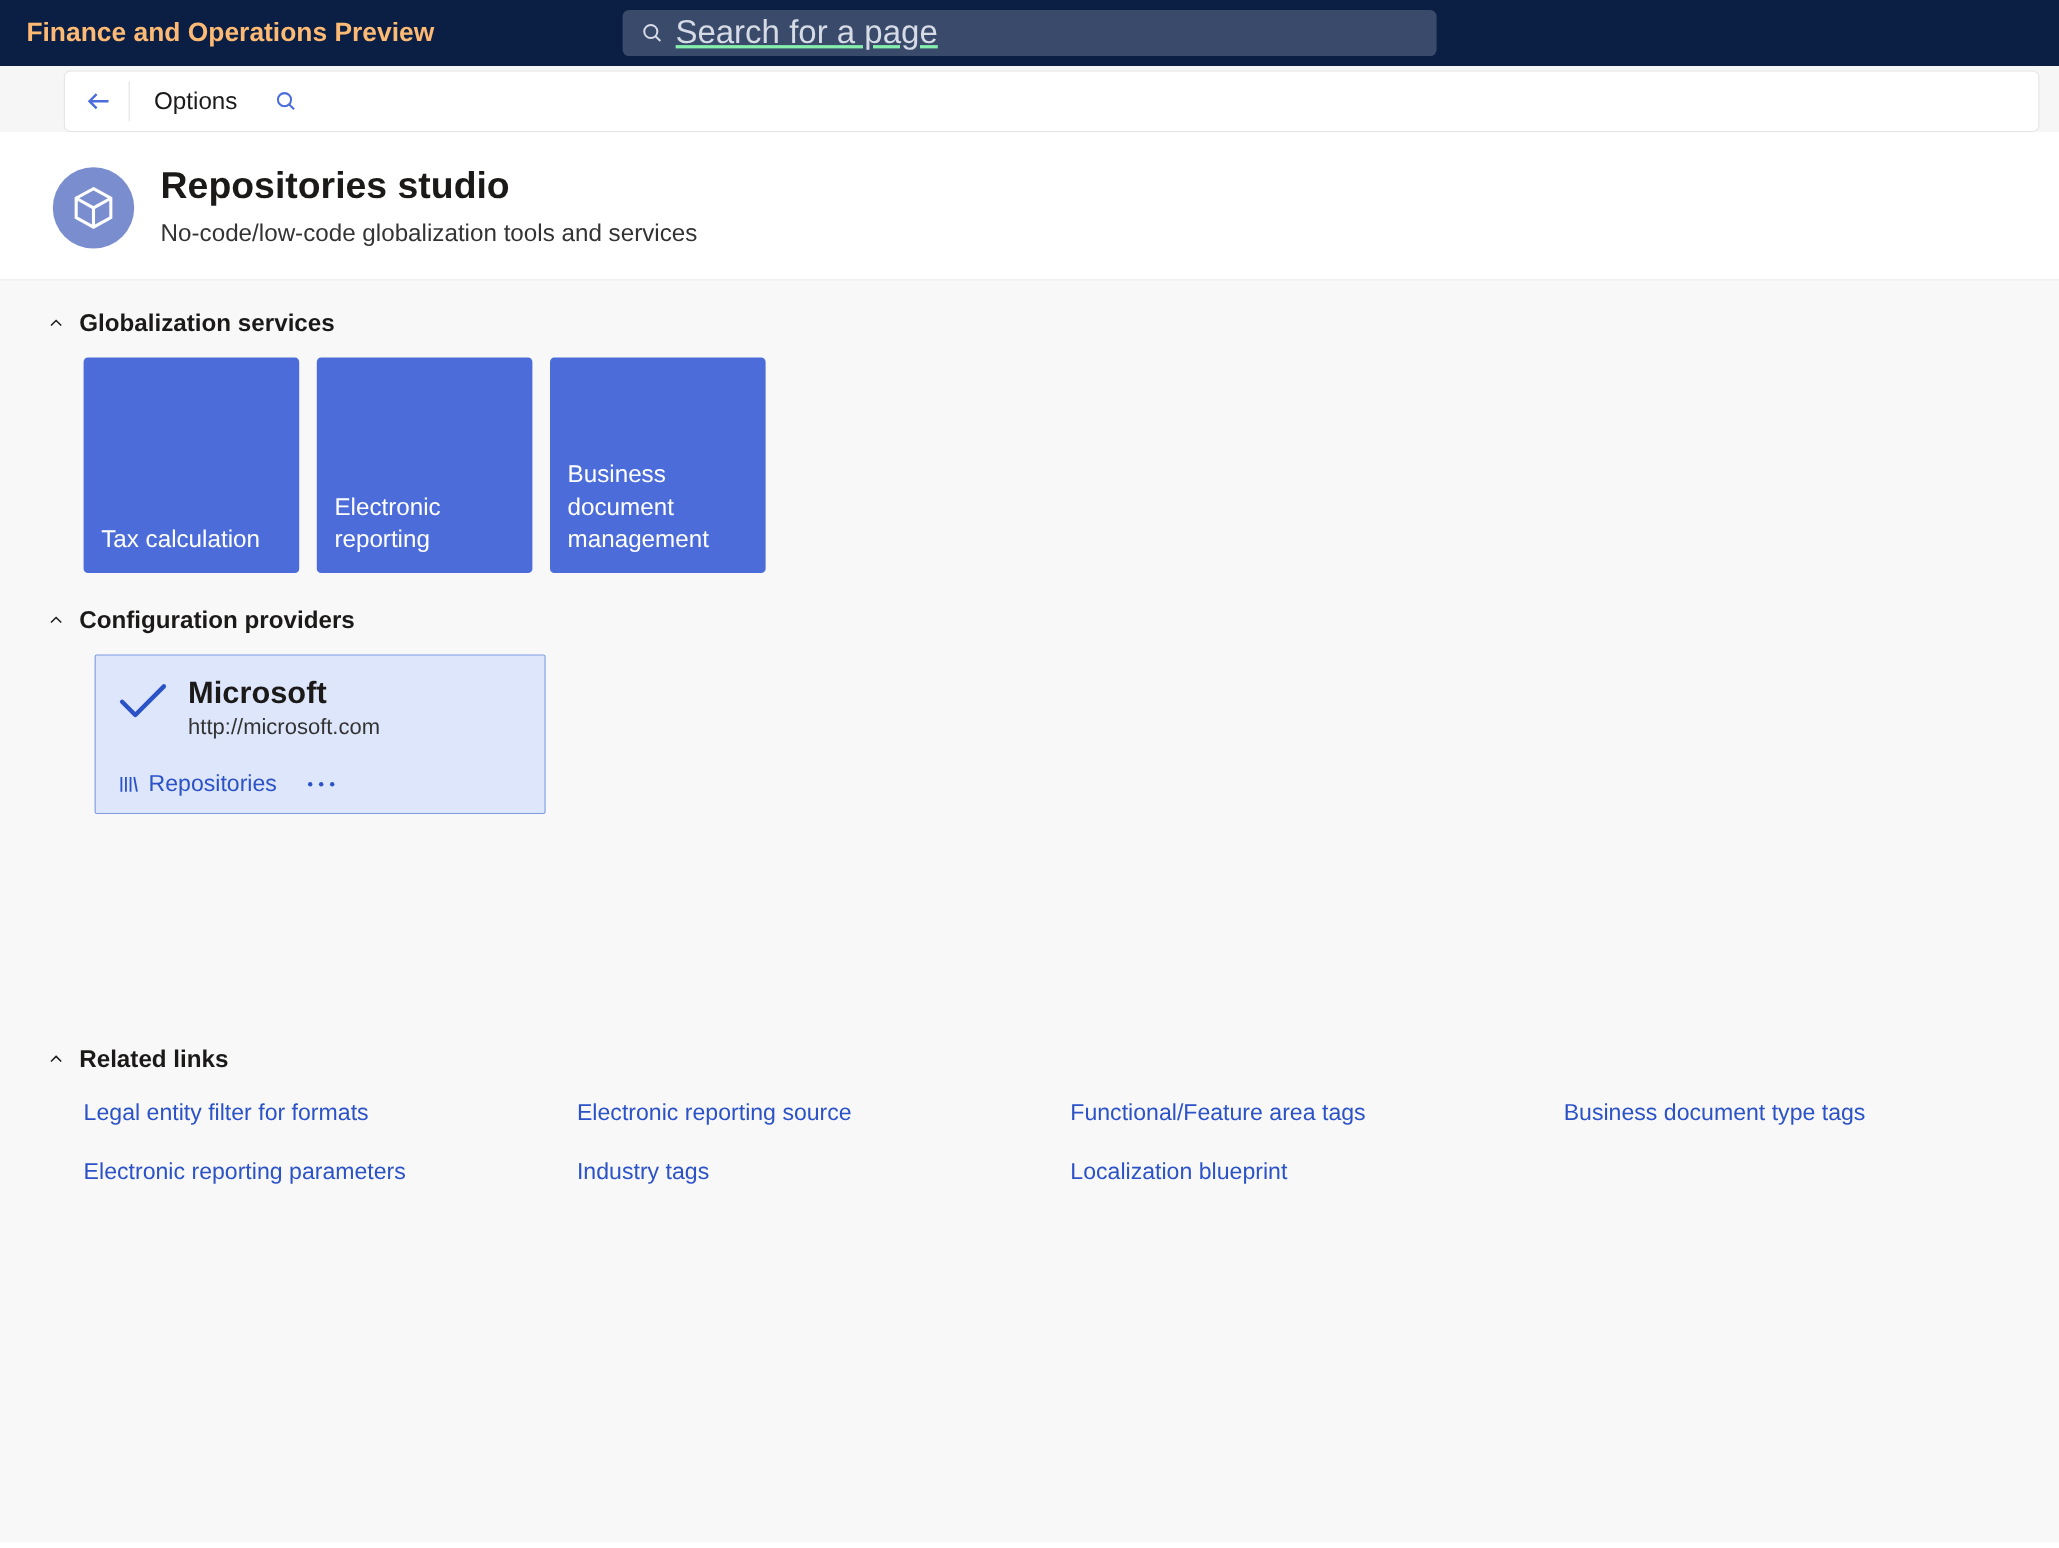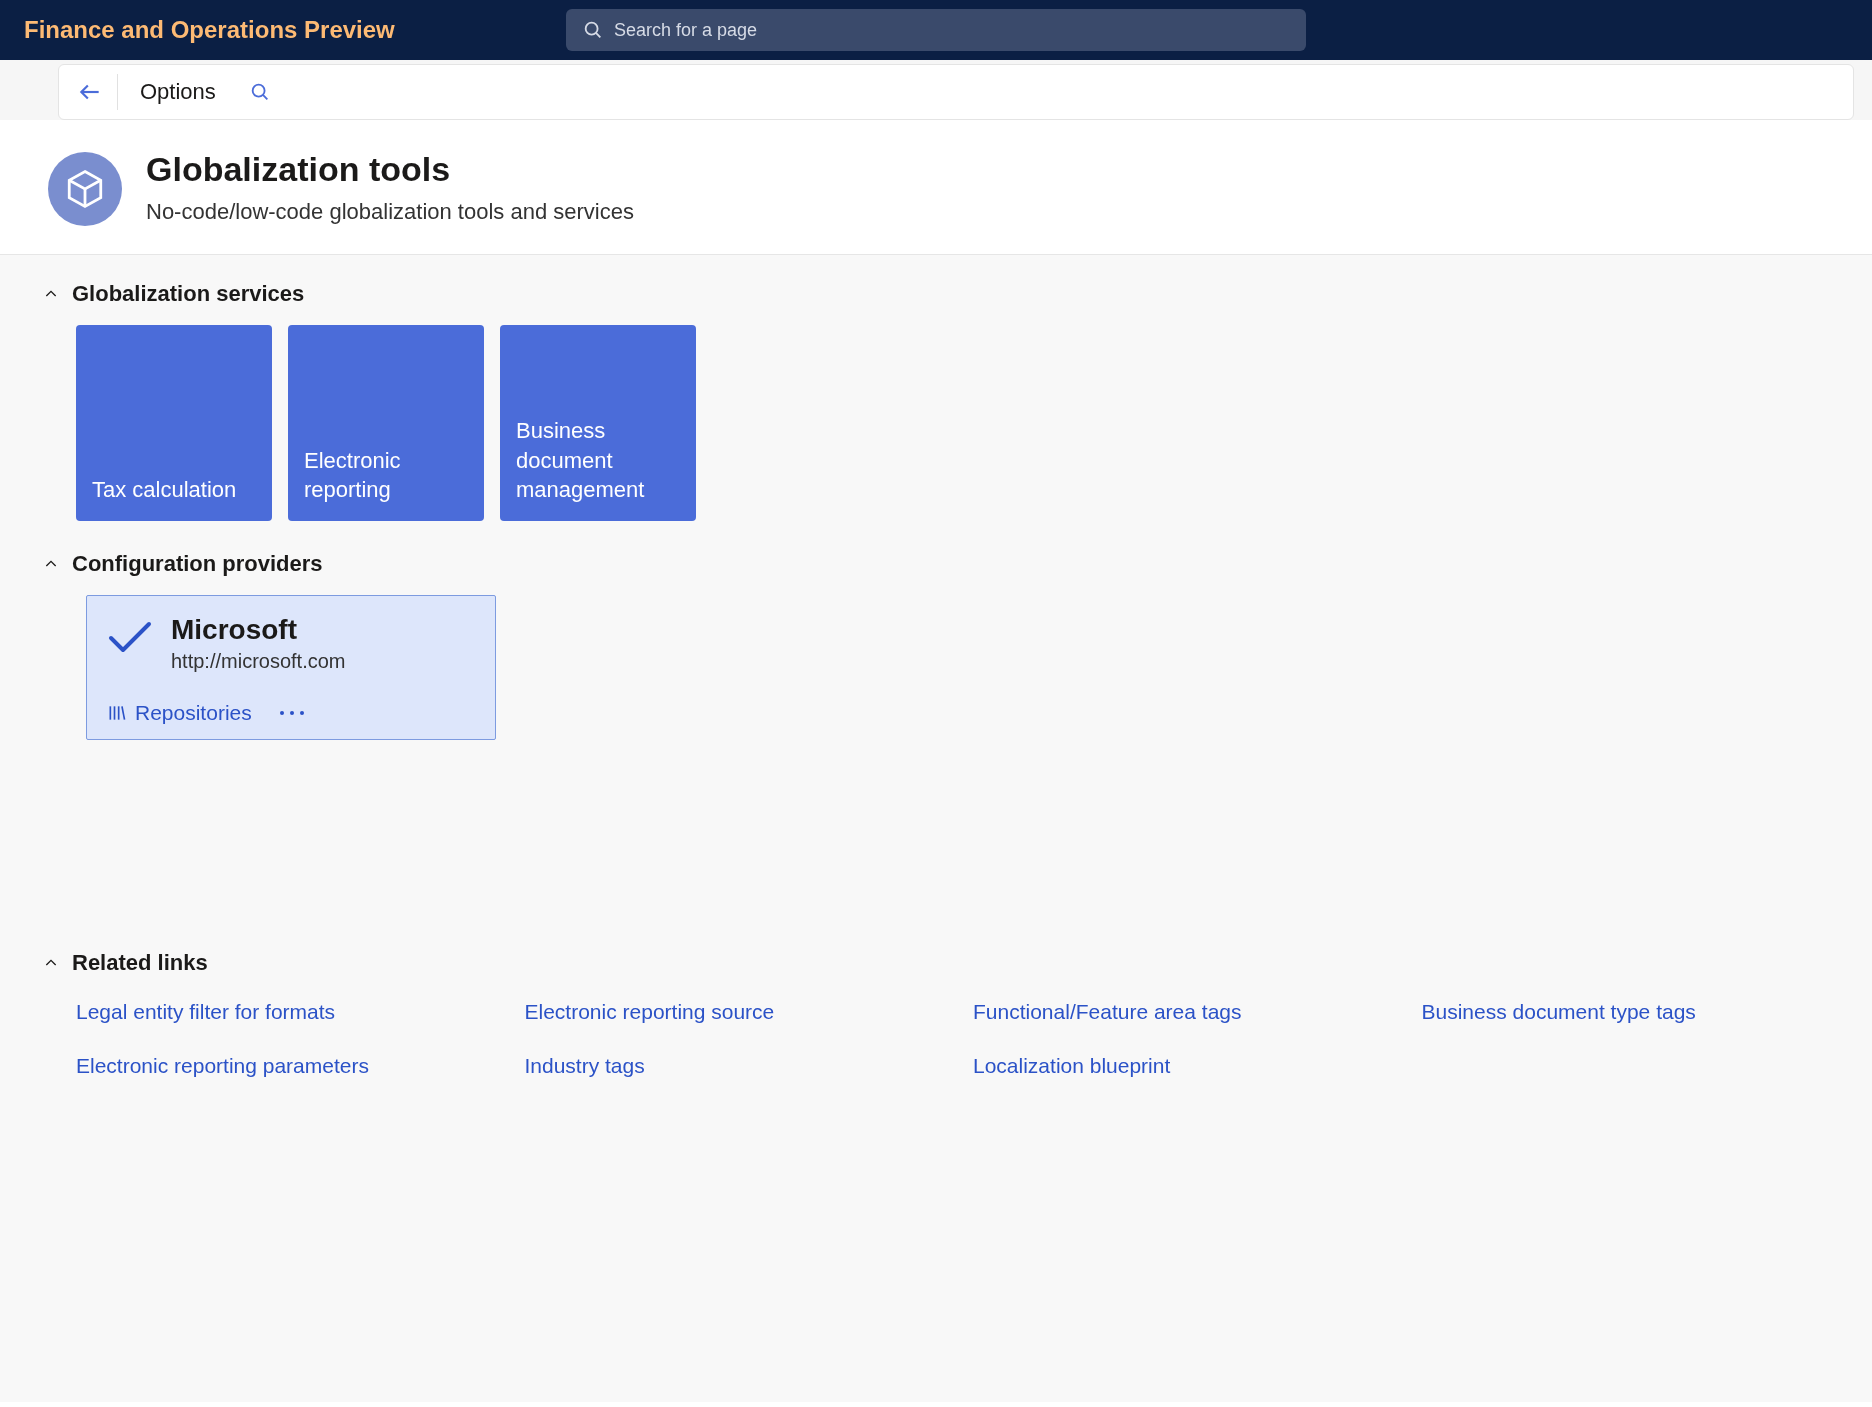--- a/index.html
+++ b/index.html
@@ -33,23 +33,24 @@
     display: flex;
     align-items: center;
     padding: 0 16px;
     gap: 10px;
   }
   .search-box svg { flex: 0 0 auto; }
   .search-box input {
     background: transparent;
     border: none;
     outline: none;
-    color: #84cc16;
-    font-size: 18px;
+    color: #86efac;
+    font-size: 30px;
     width: 100%;
+    text-decoration: underline;
   }
   .search-box input::placeholder { color: #d6dbe6; }
 
   
   .actionbar-outer {
     background: #f6f6f6;
     padding: 4px 18px 0 18px;
   }
   .actionbar {
     background: #fff;
@@ -205,21 +206,21 @@
 
 <div class="ws-header">
   <div class="ws-icon">
     <svg width="42" height="42" viewBox="0 0 24 24" fill="none" stroke="#fff" stroke-width="1.6">
       <path d="M12 2 L21 7 L21 17 L12 22 L3 17 L3 7 Z"></path>
       <path d="M3 7 L12 12 L21 7"></path>
       <path d="M12 12 L12 22"></path>
     </svg>
   </div>
   <div>
-    <div class="ws-title">Globalization tools</div>
+    <div class="ws-title">Repositories studio</div>
     <div class="ws-sub">No-code/low-code globalization tools and services</div>
   </div>
 </div>
 
 <div class="content">
 
   <div class="section">
     <div class="section-header">
       <span class="chev">
         <svg width="16" height="16" viewBox="0 0 24 24" fill="none" stroke="#1b1a19" stroke-width="2">

